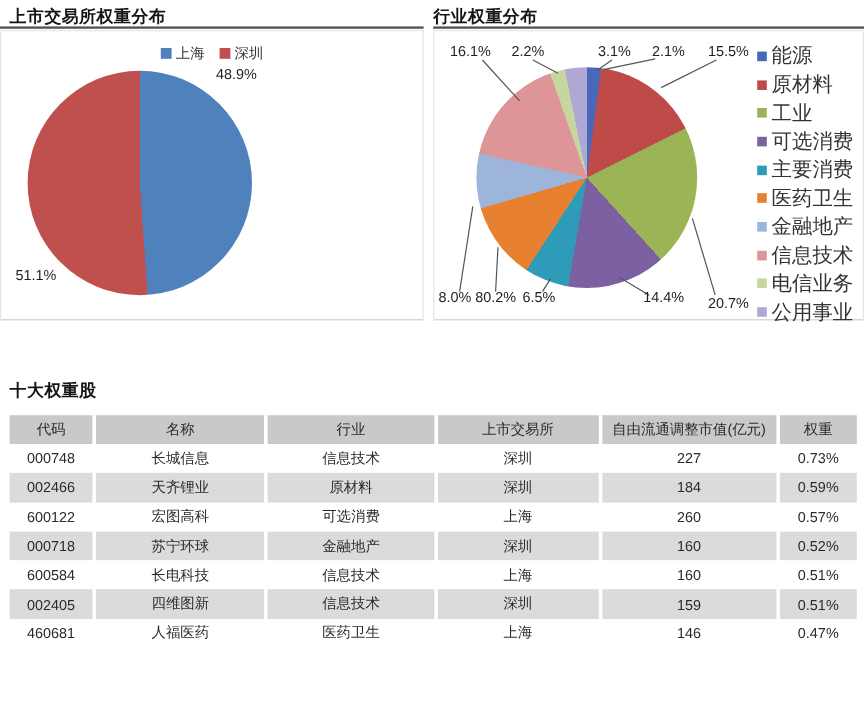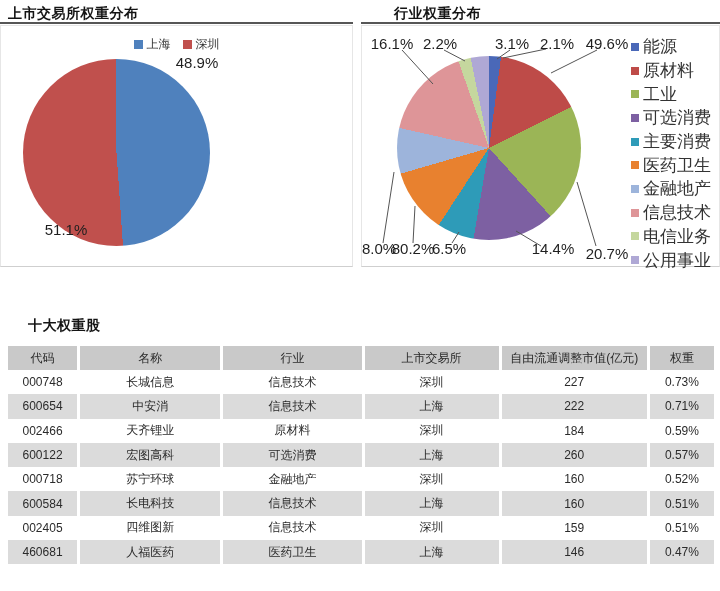--- a/index.html
+++ b/index.html
@@ -5,36 +5,36 @@
   html,body{margin:0;padding:0;}
   body{
     width:720px;height:591px;position:relative;overflow:hidden;background:#ffffff;
     font-family:"Liberation Sans","DejaVu Sans",sans-serif;color:#1a1a1a;
     -webkit-font-smoothing:antialiased;
   }
   .sec-title{position:absolute;top:5px;font-size:14px;font-weight:bold;color:#141414;letter-spacing:.5px;}
   .title-rule{position:absolute;top:22px;height:2px;background:#565656;}
   .panel{position:absolute;top:25px;height:242px;border:1px solid #e6e6e6;border-bottom:1px solid #cfcfcf;box-sizing:border-box;background:#fff;}
   .pie{position:absolute;border-radius:50%;}
-  .pct-label{position:absolute;transform:translate(-50%,-50%);font-size:15px;color:#1f1f1f;white-space:nowrap;}
+  .pct-label{position:absolute;transform:translate(-50%,-50%);font-size:12px;color:#1f1f1f;white-space:nowrap;}
   
   #exchange-panel{left:0;width:353px;}
   #exchange-legend{position:absolute;left:0;top:36px;width:353px;display:flex;justify-content:center;gap:12px;font-size:12px;color:#333;}
   .legend-item{display:flex;align-items:center;gap:4px;}
   .legend-swatch{width:9px;height:9px;display:inline-block;}
   #exchange-pie{left:23px;top:59px;width:187px;height:187px;}
   
   #industry-panel{left:361px;width:359px;}
   #industry-pie{left:397px;top:56px;width:184px;height:184px;}
   #industry-legend{position:absolute;left:631px;top:35px;display:flex;flex-direction:column;font-size:17px;color:#333;}
   #industry-legend .legend-item{height:23.7px;align-items:center;}
   #industry-legend .legend-swatch{width:8px;height:8px;}
   #leader-svg{position:absolute;left:0;top:0;pointer-events:none;}
   
-  #table-title{position:absolute;left:8px;top:317px;font-size:14px;font-weight:bold;color:#141414;letter-spacing:.5px;margin-left:20px;}
+  #table-title{position:absolute;left:8px;top:317px;font-size:14px;font-weight:bold;color:#141414;letter-spacing:.5px;}
   #stock-table{position:absolute;left:8px;top:346px;width:706px;border-collapse:collapse;table-layout:fixed;font-size:12px;color:#2b2b2b;}
   #stock-table th{background:#c9c9c9;font-weight:normal;height:24px;padding:0;}
   #stock-table td{height:24.3px;padding:0;text-align:center;}
   #stock-table th{text-align:center;}
   #stock-table th+th, #stock-table td+td{border-left:3px solid #ffffff;}
   #stock-table tbody tr:nth-child(even){background:#dbdbdb;}
   #stock-table tbody tr:nth-child(odd){background:#ffffff;}
   #stock-table col:nth-child(1){width:10%;}
   #stock-table col:nth-child(2){width:20.3%;}
   #stock-table col:nth-child(3){width:20%;}
@@ -53,23 +53,23 @@
       <span class="legend-swatch" style="background: rgb(79, 129, 189);"></span>
       <span>上海</span>
     </div>
     <div class="legend-item">
       <span class="legend-swatch" style="background: rgb(192, 80, 77);"></span>
       <span>深圳</span>
     </div>
   </div>
 <div class="pie" id="exchange-pie" style="background: conic-gradient(rgb(79, 129, 189) 0%, rgb(79, 129, 189) 48.9%, rgb(192, 80, 77) 48.9%, rgb(192, 80, 77) 100%);"></div>
 <span class="pct-label" style="left:197px;top:62px;">48.9%</span>
-<span class="pct-label" style="left:30px;top:229px;margin-left:36px;">51.1%</span>
-
-<div class="sec-title" style="left:361px;margin-left:33px;">行业权重分布</div>
+<span class="pct-label" style="left:30px;top:229px;">51.1%</span>
+
+<div class="sec-title" style="left:361px;">行业权重分布</div>
 <div class="title-rule" style="left:361px;width:359px;"></div>
 <div class="panel" id="industry-panel"></div>
 <div class="pie" id="industry-pie" style="background: conic-gradient(rgb(74, 104, 184) 0%, rgb(74, 104, 184) 2.1%, rgb(190, 75, 72) 2.1%, rgb(190, 75, 72) 17.6%, rgb(155, 181, 86) 17.6%, rgb(155, 181, 86) 38.3%, rgb(125, 96, 162) 38.3%, rgb(125, 96, 162) 52.7%, rgb(46, 155, 184) 52.7%, rgb(46, 155, 184) 59.2%, rgb(232, 129, 47) 59.2%, rgb(232, 129, 47) 70.5%, rgb(157, 180, 219) 70.5%, rgb(157, 180, 219) 78.5%, rgb(222, 149, 152) 78.5%, rgb(222, 149, 152) 94.6%, rgb(197, 215, 158) 94.6%, rgb(197, 215, 158) 96.8%, rgb(175, 168, 213) 96.8%, rgb(175, 168, 213) 99.9%);"></div>
 <svg id="leader-svg" width="720" height="591" viewBox="0 0 720 591">
   <g stroke="#555" stroke-width="1" fill="none">
     <line x1="402" y1="50" x2="433" y2="84"></line>
     <line x1="444" y1="50" x2="465" y2="61"></line>
     <line x1="510" y1="50" x2="497" y2="59"></line>
     <line x1="546" y1="49" x2="503" y2="58"></line>
     <line x1="597" y1="50" x2="551" y2="73"></line>
@@ -117,21 +117,21 @@
       <span class="legend-swatch" style="background: rgb(197, 215, 158);"></span>
       <span>电信业务</span>
     </div>
     <div class="legend-item">
       <span class="legend-swatch" style="background: rgb(175, 168, 213);"></span>
       <span>公用事业</span>
     </div>
   </div>
 <div id="industry-labels">
     <span class="pct-label" style="left: 557px; top: 43px;">2.1%</span>
-    <span class="pct-label" style="left: 607px; top: 43px;">49.6%</span>
+    <span class="pct-label" style="left: 607px; top: 43px;">15.5%</span>
     <span class="pct-label" style="left: 607px; top: 253px;">20.7%</span>
     <span class="pct-label" style="left: 553px; top: 248px;">14.4%</span>
     <span class="pct-label" style="left: 449px; top: 248px;">6.5%</span>
     <span class="pct-label" style="left: 413px; top: 248px;">80.2%</span>
     <span class="pct-label" style="left: 379px; top: 248px;">8.0%</span>
     <span class="pct-label" style="left: 392px; top: 43px;">16.1%</span>
     <span class="pct-label" style="left: 440px; top: 43px;">2.2%</span>
     <span class="pct-label" style="left: 512px; top: 43px;">3.1%</span>
   </div>
 
@@ -158,28 +158,20 @@
   <tbody>
       <tr>
         <td>000748</td>
         <td>长城信息</td>
         <td>信息技术</td>
         <td>深圳</td>
         <td>227</td>
         <td>0.73%</td>
       </tr>
       <tr>
-        <td>600654</td>
-        <td>中安消</td>
-        <td>信息技术</td>
-        <td>上海</td>
-        <td>222</td>
-        <td>0.71%</td>
-      </tr>
-      <tr>
         <td>002466</td>
         <td>天齐锂业</td>
         <td>原材料</td>
         <td>深圳</td>
         <td>184</td>
         <td>0.59%</td>
       </tr>
       <tr>
         <td>600122</td>
         <td>宏图高科</td>

